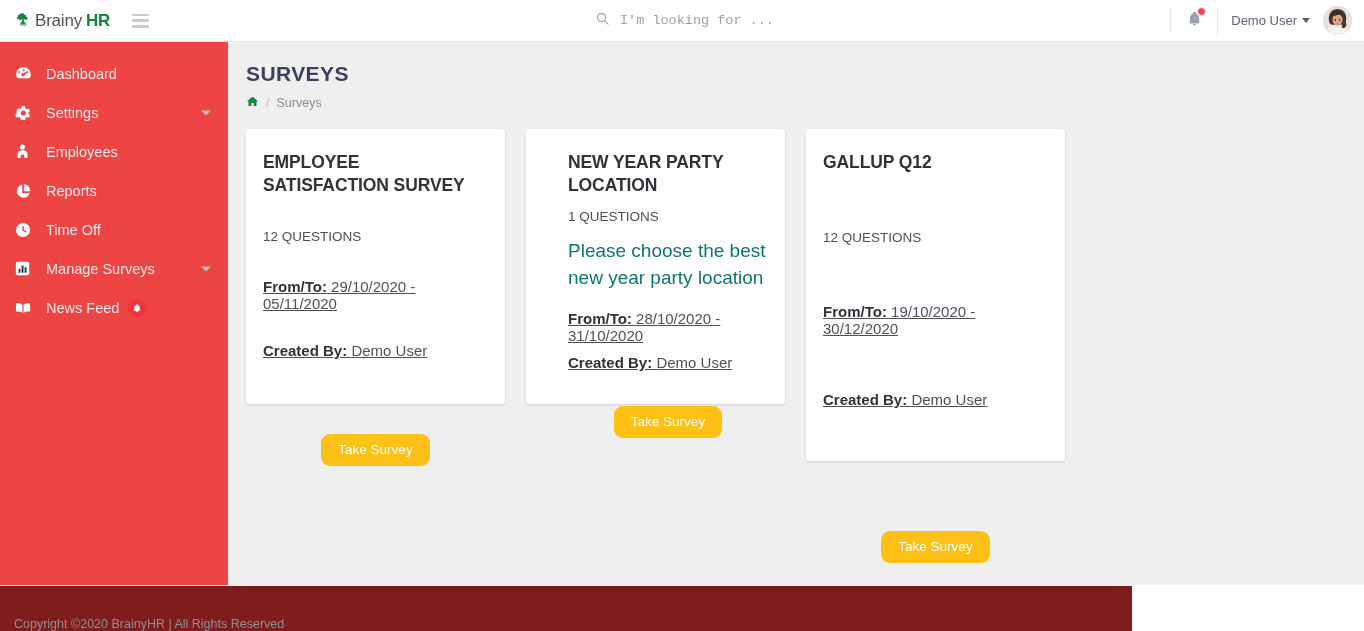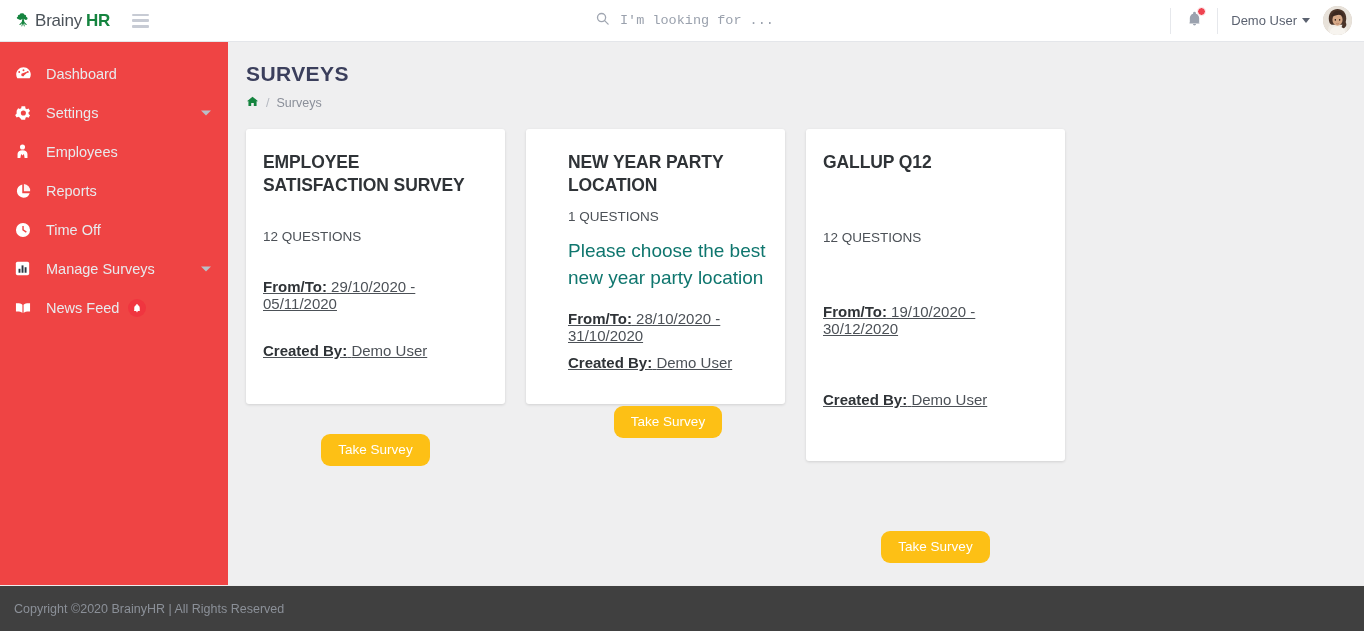--- a/index.html
+++ b/index.html
@@ -135,23 +135,23 @@
     background:#fdc015; color:#fff; border:none; border-radius:9px;
     font-family:"Liberation Sans", sans-serif;
     font-size:13.5px; padding:9px 17px; cursor:pointer; line-height:1;
   }
   .card-1{ height:275px;gap:20px; }
   .card-2{ height:275px;padding-left:42px; }
   .card-3{ height:332px;gap:44px; }
 
   
   .footer{
-    position:absolute; left:0; top:585px; width:1364px; height:46px;
-    background:#404040; border-top:1px solid #ededed;
-    display:flex; align-items:center;
+    position:absolute; left:0; top:585px; width:1132px; height:46px;
+    background:#7f1d1d; border-top:1px solid #ededed;
+    display:flex; align-items:flex-end;
   }
   .footer-text{ margin-left:14px; font-size:12.5px; color:#8b9098; }
 </style>
 </head>
 <body>
 
 <div class="topbar">
 
   <div class="brand">
     <span>

